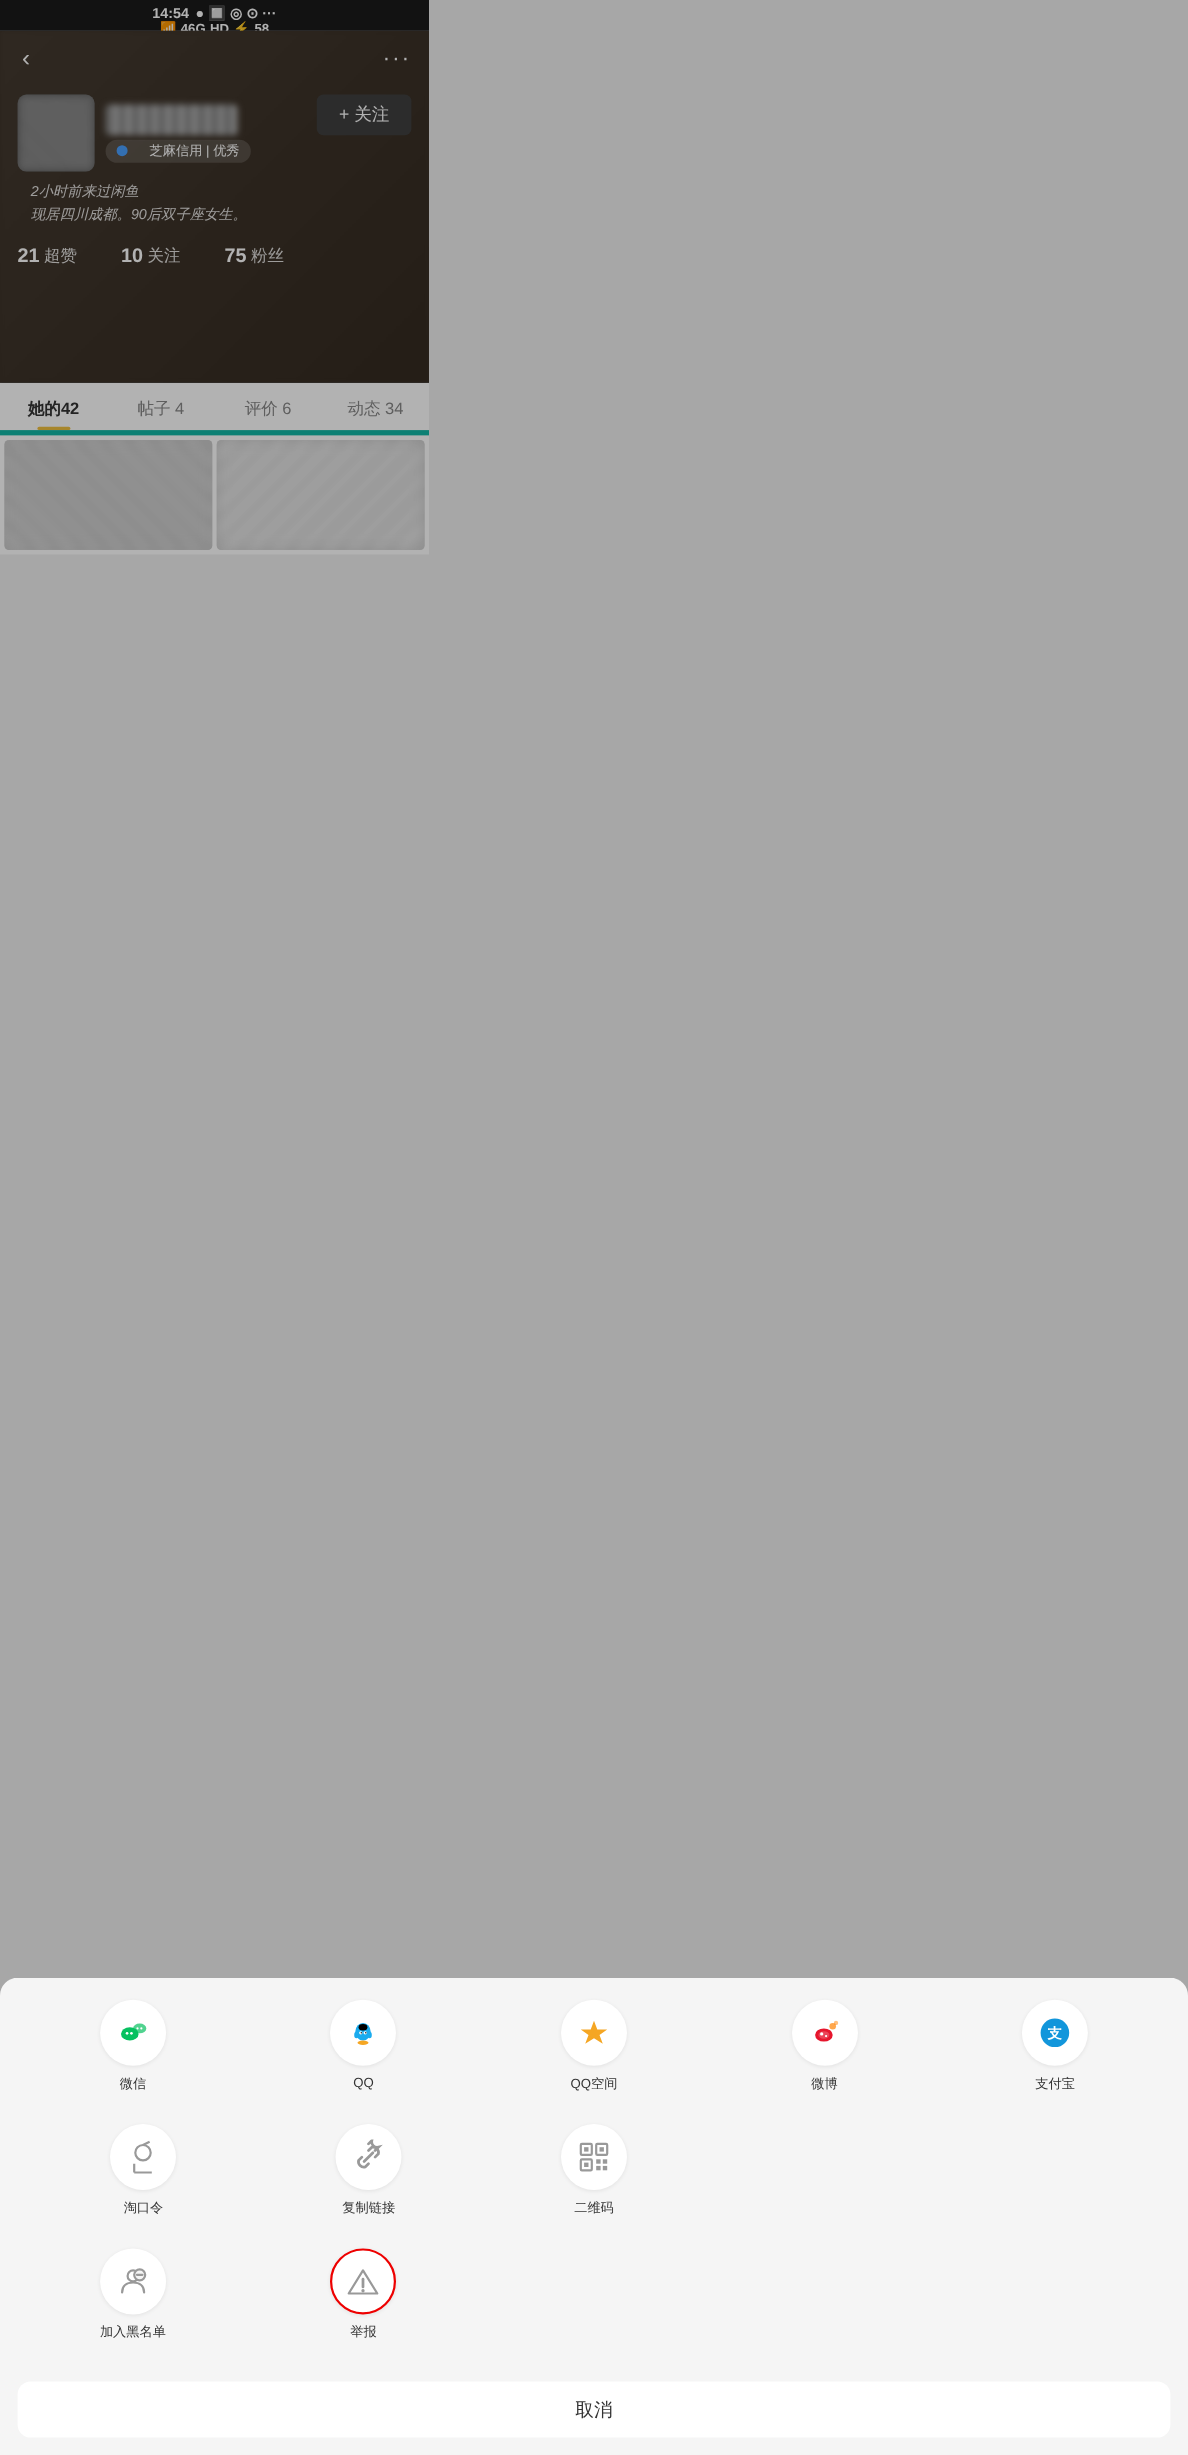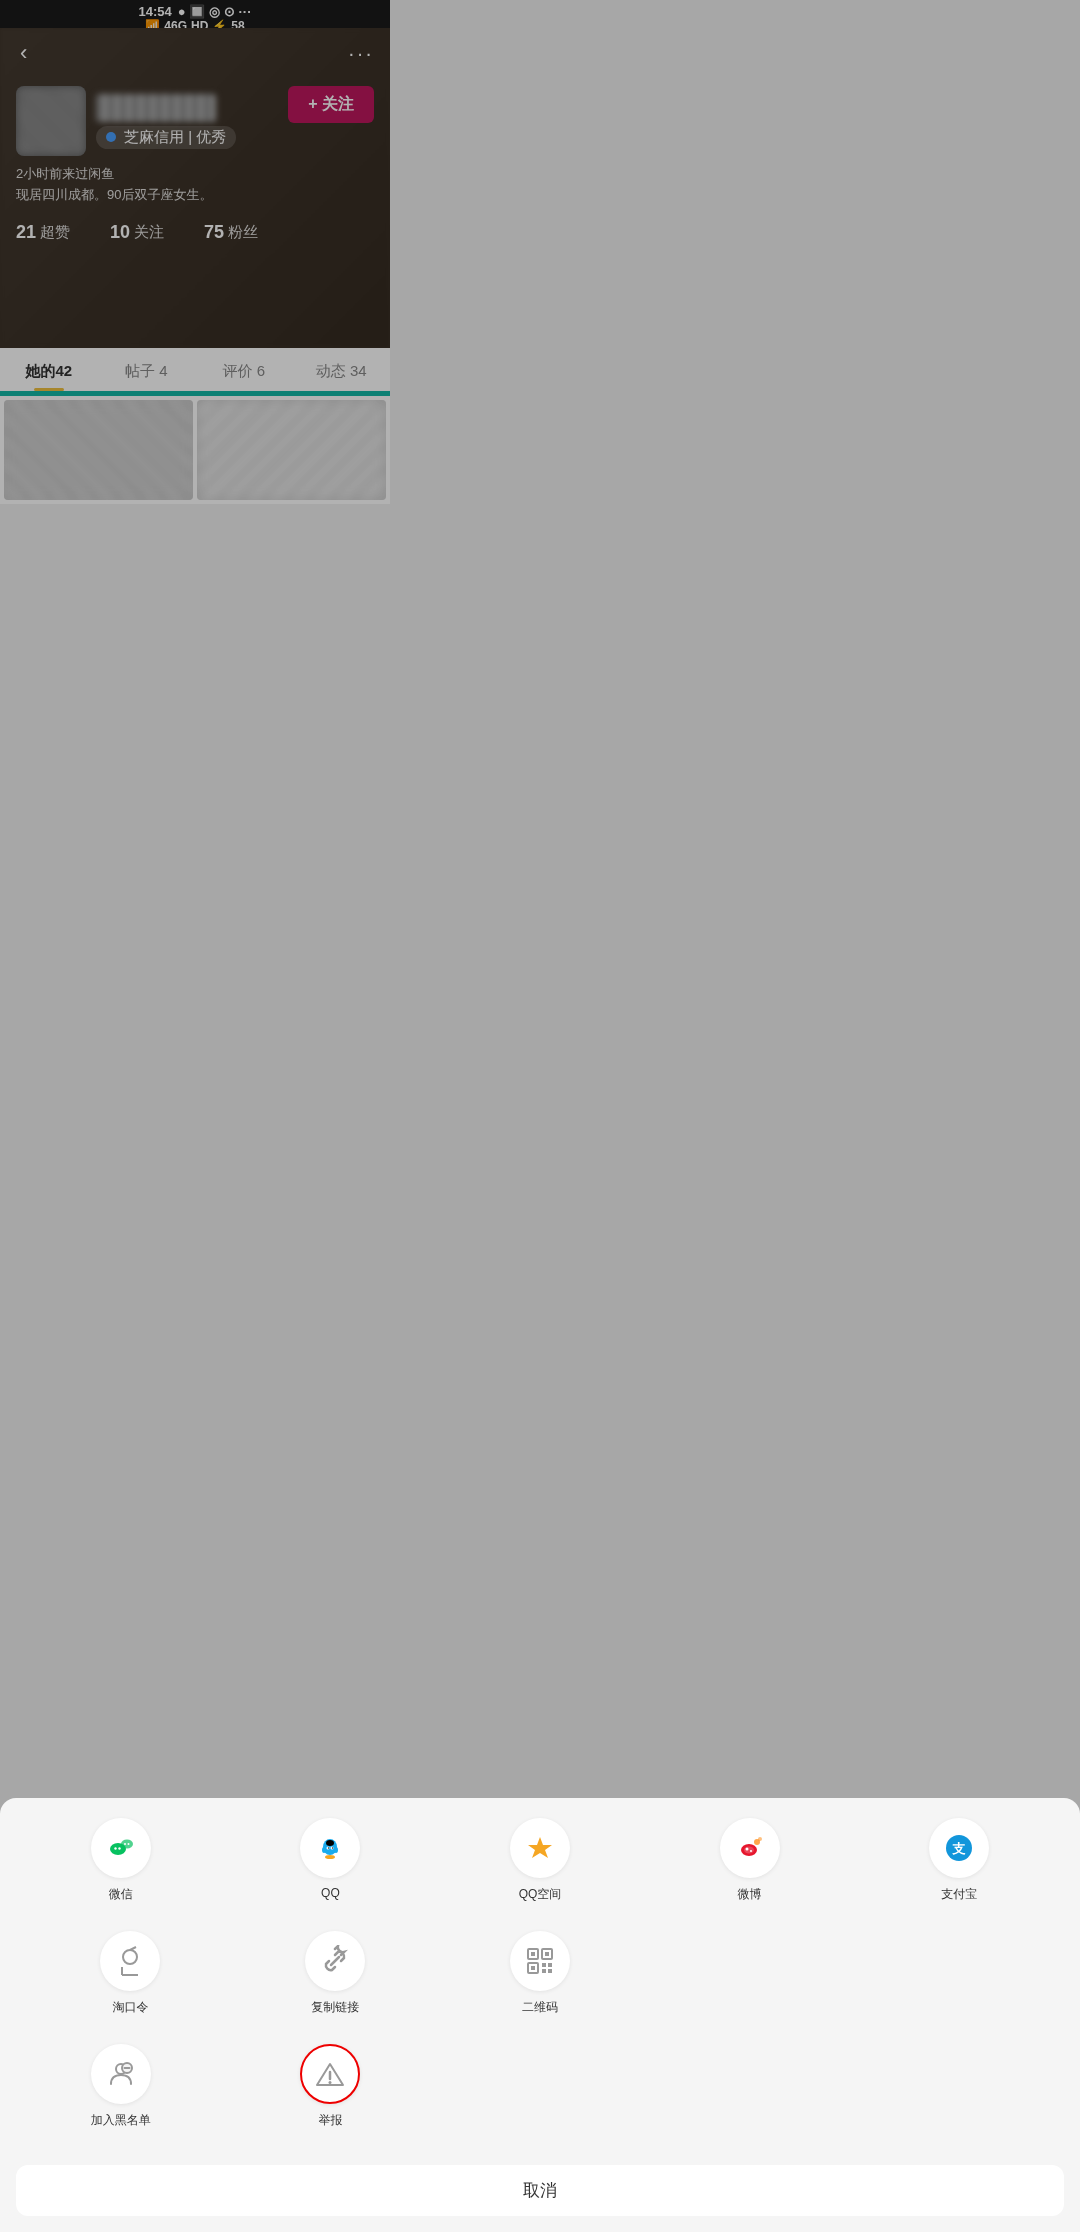--- a/index.html
+++ b/index.html
@@ -121,47 +121,48 @@
         90deg,
         #888 0px, #888 6px,
         #aaa 6px, #aaa 12px
       );
       filter: blur(3px);
       border-radius: 4px;
     }
     .sesame-badge {
       display: flex;
       align-items: center;
-      gap: 8px;
+      gap: 20px;
       background: rgba(255,255,255,0.15);
       border-radius: 12px;
       padding: 2px 10px;
-      font-size: 15px;
+      font-size: 12px;
       color: #fff;
     }
     .follow-btn {
-      background: #be185d;
+      background: #404040;
       color: white;
       border: none;
       border-radius: 6px;
       padding: 8px 20px;
       font-size: 16px;
-      font-weight: 700;
+      font-weight: 400;
       cursor: pointer;
       display: flex;
       align-items: center;
       gap: 4px;
       text-align: center;
     }
 
     .profile-info {
       font-size: 13px;
       color: rgba(255,255,255,0.85);
       line-height: 1.6;
-      margin: 8px 0;
+      margin: 8px 12px;
+      font-style: italic;
     }
 
     .profile-stats {
       display: flex;
       gap: 40px;
       padding: 8px 0;
     }
     .stat-item {
       display: flex;
       align-items: center;

